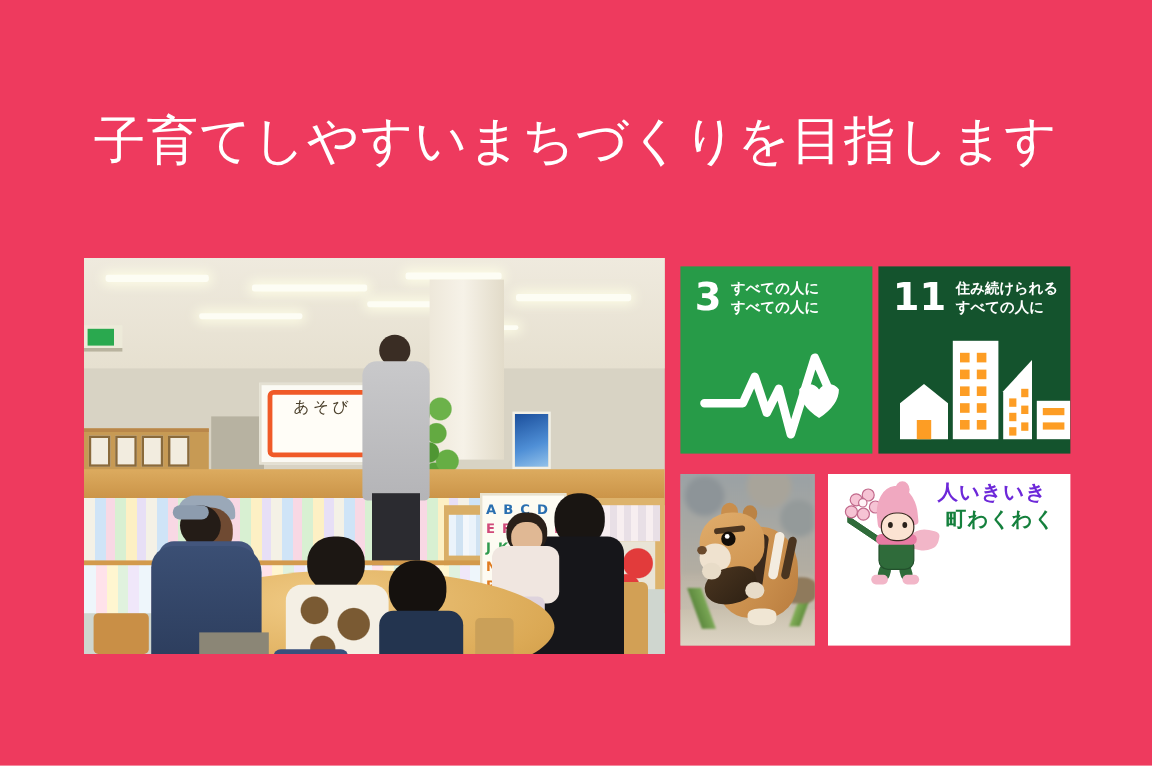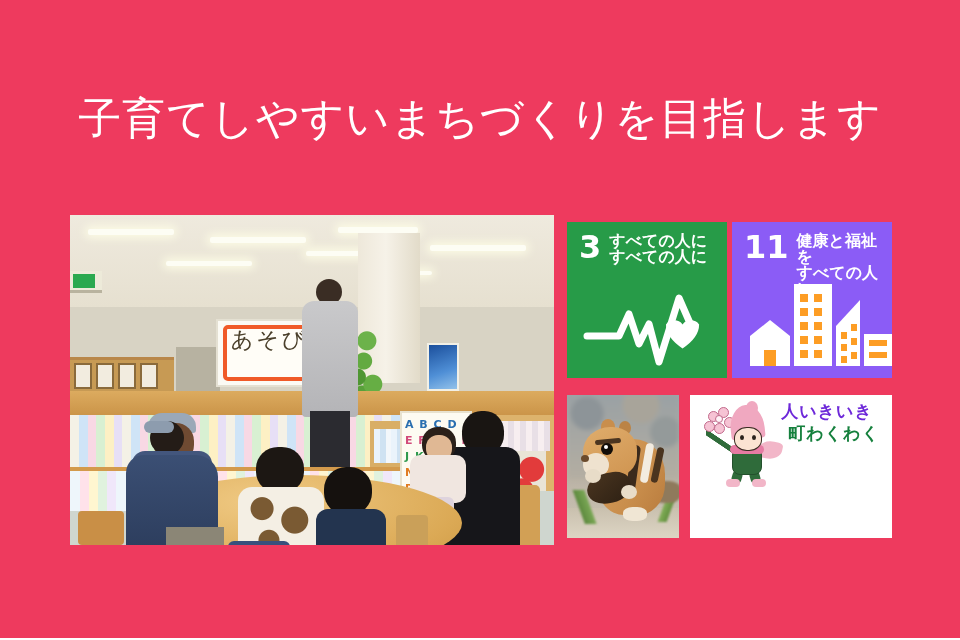--- a/index.html
+++ b/index.html
@@ -100,21 +100,21 @@
   #lib-sign {
     left: 146px; top: 104px; width: 106px; height: 68px;
     background: #fbfaf4; border: 2px solid #e4e0d2;
   }
   #lib-sign-frame {
     left: 153px; top: 110px; width: 92px; height: 56px;
     border: 4px solid #f05a28; border-radius: 5px; background: #fffdf7;
   }
   #lib-sign-text {
     left: 153px; top: 112px; width: 92px; height: 52px;
-    color: #4a3f2a; font-size: 22px; line-height: 25px;
+    color: #4a3f2a; font-size: 13px; line-height: 25px;
     text-align: center; letter-spacing: 3px;
   }
   
   #lib-shelf-left {
     left: 0; top: 142px; width: 104px; height: 40px;
     background: #c79a54; border-top: 3px solid #b9874a;
   }
   .lib-frame { top: 148px; width: 18px; height: 26px; background:#f2ecdf; border:2px solid #8a6a3b; }
   #lf1 { left: 4px; } #lf2 { left: 26px; } #lf3 { left: 48px; } #lf4 { left: 70px; }
   
@@ -230,24 +230,24 @@
   #lib-chair-b { left: 426px; top: 270px; width: 44px; height: 66px; background:#d2a055; border-radius:5px; }
   #lib-chair-c { left: 326px; top: 300px; width: 32px; height: 34px; background:#caa059; border-radius:4px; }
 
   
   .sdg {
     position: absolute; top: 222px;
     width: 160px; height: 156px;
     color: #ffffff; overflow: hidden;
   }
   #sdg-3 { left: 567px; background: #279b48; }
-  #sdg-11 { left: 732px; background: #8b5cf6; }
+  #sdg-11 { left: 732px; background: #14532d; }
   .sdg-head { position:absolute; left:12px; top:10px; display:flex; align-items:flex-start; }
   .sdg-num { font-size: 32px; font-weight: bold; line-height: 30px; }
-  .sdg-label { font-size: 16px; line-height: 16px; margin-left: 8px; margin-top: 1px; font-weight: 600; }
+  .sdg-label { font-size: 12px; line-height: 16px; margin-left: 8px; margin-top: 1px; font-weight: 600; font-family: Liberation Mono, monospace; }
   .sdg-art { position: absolute; left: 0; bottom: 8px; width: 160px; height: 92px; }
 
   
   #chipmunk-photo {
     position: absolute; left: 567px; top: 395px;
     width: 112px; height: 143px;
     overflow: hidden;
     background: linear-gradient(#9fa6a8, #b9b1a4 55%, #cfc7b6);
   }
   .cm { position: absolute; }
@@ -440,21 +440,21 @@
     <svg class="sdg-art" viewBox="0 0 160 92">
       <polyline points="20,58 52,58 62,36 72,66 82,46 92,84 112,20 126,52" fill="none" stroke="#ffffff" stroke-width="7" stroke-linejoin="round" stroke-linecap="round"></polyline>
       <path d="M125 44 a11 11 0 0 1 18 0 a11 11 0 0 1 18 0 q0 14 -18 26 q-18 -12 -18 -26 z" transform="translate(-16,6) scale(0.92)" fill="#ffffff"></path>
     </svg>
   </div>
 
   <div class="sdg" id="sdg-11">
     <div class="sdg-head">
       <span class="sdg-num">11</span>
       <span class="sdg-label">
-        <span>健康と福祉を</span><br>
+        <span>住み続けられる</span><br>
         <span>すべての人に</span>
       </span>
     </div>
     <svg class="sdg-art" viewBox="0 0 160 92">
 
       <path d="M18 58 L38 42 L58 58 L58 88 L18 88 Z" fill="#ffffff"></path>
       <path d="M32 72 h12 v16 h-12 z" fill="#fd9d24"></path>
 
       <rect x="62" y="6" width="38" height="82" fill="#ffffff"></rect>
       <g fill="#fd9d24">

